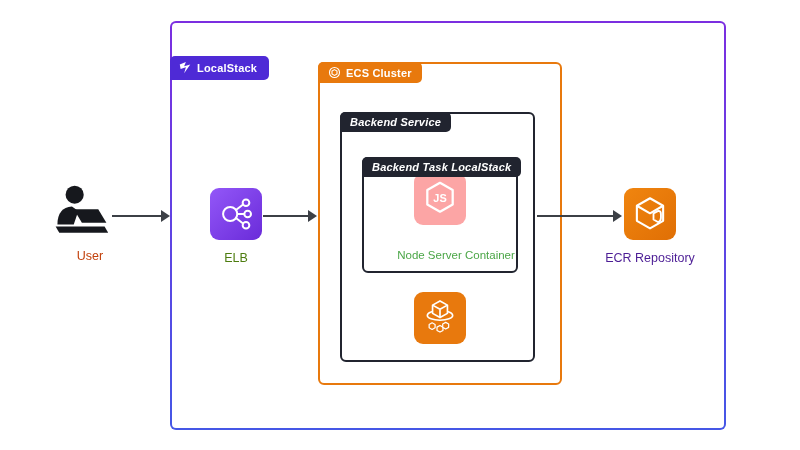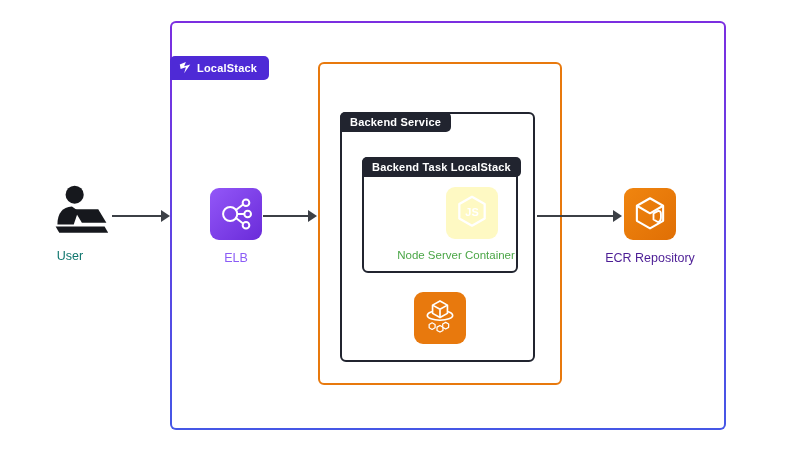--- a/index.html
+++ b/index.html
@@ -20,36 +20,36 @@
   .bs-box   { left:340px; top:112px; width:195px; height:250px; border:2px solid #21242F; }
   .td-box   { left:362px; top:157px; width:156px; height:116px; border:2px solid #21242F; }
   
   .tab {
     position:absolute; display:flex; align-items:center; gap:5px;
     color:#fff; font-size:11px; font-weight:700; letter-spacing:.2px;
     padding:4px 10px; border-radius:5px 5px 5px 0; white-space:nowrap; z-index:5;
   }
   .tab-localstack { left:170px; top:21px; background:#4E2AD6; padding:5px 12px 5px 8px;margin-top:35px; }
   .tab-ecs        { left:318px; top:62px; background:#E8790D; }
-  .tab-dark       { background:#21242F; font-weight:600; }
+  .tab-dark       { background:#21242F; font-weight:600;font-style:italic; }
   .tab-bs         { left:340px; top:112px; }
   .tab-td         { left:362px; top:157px; }
   
   .tile {
     position:absolute; width:52px; height:52px; border-radius:9px;
     display:flex; align-items:center; justify-content:center;
   }
   .tile-elb  { left:210px; top:188px; background:linear-gradient(135deg,#9357F8 0%,#6A2BD9 100%); }
-  .tile-node { left:414px; top:187px; background:#fef9c3;margin-left:32px; }
+  .tile-node { left:414px; top:173px; background:#fca5a5; }
   .tile-ecs  { left:414px; top:292px; background:#E8790D; }
   .tile-ecr  { left:624px; top:188px; background:linear-gradient(135deg,#F0850F 0%,#E06F05 100%); }
   
   .nlabel { position:absolute; font-size:12.5px; text-align:center; font-weight:400; }
-  .lbl-user { left:30px;  top:249px; width:80px;  color:#0f766e; }
-  .lbl-elb  { left:186px; top:251px; width:100px; color:#8b5cf6; }
+  .lbl-user { left:50px;  top:249px; width:80px;  color:#c2410c; }
+  .lbl-elb  { left:186px; top:251px; width:100px; color:#4d7c0f; }
   .lbl-node { left:364px; top:249px; width:184px; color:#4BA647; font-size:11.5px; }
   .lbl-ecr  { left:596px; top:251px; width:108px; color:#4c1d95; }
   
   .user-icon { position:absolute; left:52px; top:184px; width:58px; height:54px; }
   
   .arrow-line { position:absolute; height:2px; background:#3C4046; top:215px; }
   .arrow-head {
     position:absolute; top:210px; width:0; height:0;
     border-left:9px solid #3C4046; border-top:6px solid transparent; border-bottom:6px solid transparent;
   }
@@ -92,20 +92,27 @@
       <line x1="25.5" y1="24" x2="34" y2="24"></line>
       <line x1="23.5" y1="28.5" x2="32.5" y2="35.5"></line>
     </svg>
   </div>
   <div class="nlabel lbl-elb">ELB</div>
 
   <div class="arrow-line a2-line"></div>
   <div class="arrow-head a2-head"></div>
 
   <div class="box ecs-box"></div>
+  <div class="tab tab-ecs">
+    <svg width="13" height="13" viewBox="0 0 14 14" fill="none" stroke="#ffffff" stroke-width="1.2">
+      <circle cx="7" cy="7" r="5.4"></circle>
+      <path d="M7 3.9 l2.7 1.55 v3.1 L7 10.1 4.3 8.55 v-3.1 z"></path>
+    </svg>
+    <span>ECS Cluster</span>
+  </div>
 
   <div class="box bs-box"></div>
   <div class="tab tab-dark tab-bs">
     <span>Backend Service</span>
   </div>
 
   <div class="box td-box"></div>
   <div class="tab tab-dark tab-td">
     <span>Backend Task LocalStack</span>
   </div>

